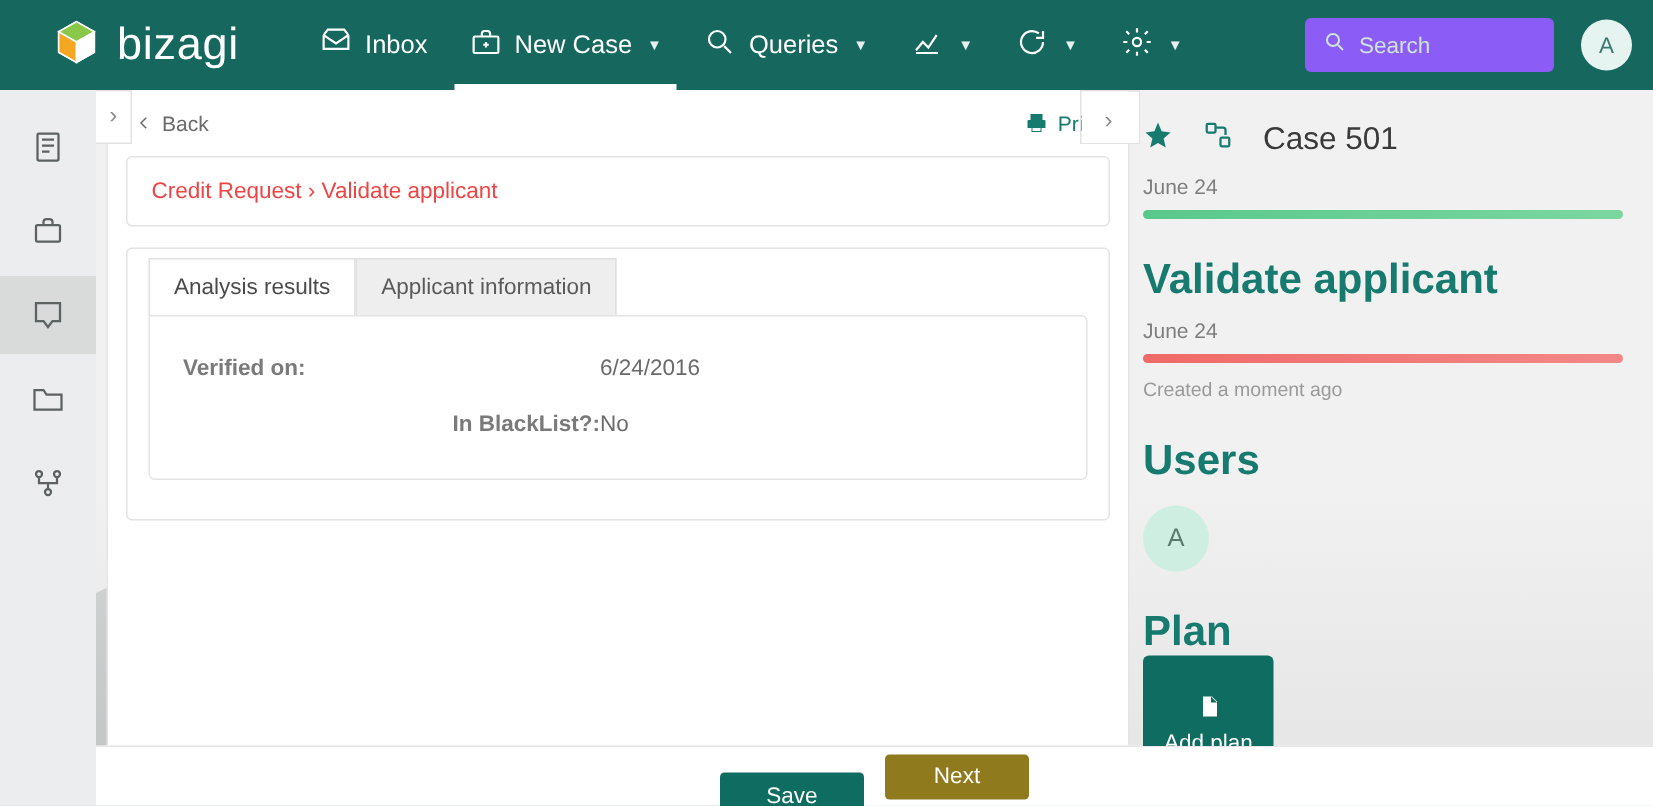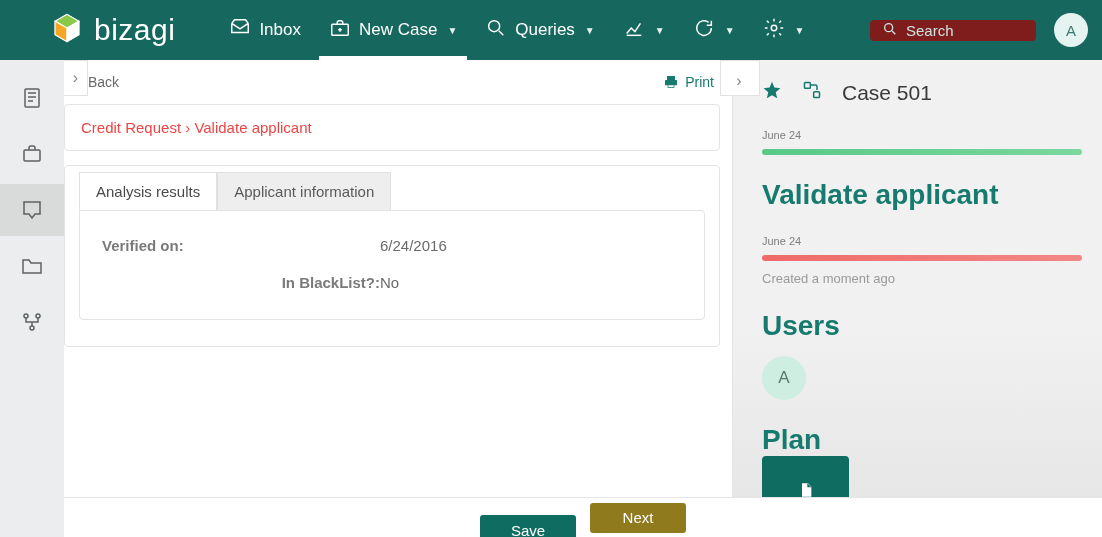--- a/index.html
+++ b/index.html
@@ -17,40 +17,40 @@
   }
   
   .topbar {
     height: 60px; width: 100%;
     background: var(--teal-dark);
     display: flex; align-items: center;
     color: #fff;
     padding: 0 14px 0 0;
     position: relative; z-index: 10;
   }
-  .logo { display:flex; align-items:center; gap:10px; padding: 0 40px 0 50px; height:100%; }
+  .logo { display:flex; align-items:center; gap:10px; padding: 0 40px 0 34px; height:100%; }
   .logo svg { width:34px; height:34px; }
   .logo-text { font-size: 30px; font-weight: 500; letter-spacing: .5px; }
   .nav { display:flex; align-items:stretch; height:100%; }
   .nav-item {
     display:flex; align-items:center; gap:8px;
     padding: 0 14px; font-size:17px; font-weight:500;
     color:#fff; cursor:pointer; position:relative;
   }
   .nav-item .caret { font-size: 10px; opacity:.9; margin-left: 2px;}
   .nav-item.active::after{
     content:""; position:absolute; left:4px; right:4px; bottom:0; height:4px; background:#fff;
   }
   .nav-icon svg { width:22px; height:22px; stroke:#fff; fill:none; stroke-width:1.6; }
   .nav-icon.only svg { width:22px; height:22px; }
   .spacer { flex:1; }
   .search {
     display:flex; align-items:center; gap:8px;
-    background: #7f1d1d; border-radius:4px;
-    height:21px; padding: 0 12px; width: 166px;
+    background: #8b5cf6; border-radius:4px;
+    height:36px; padding: 0 12px; width: 166px;
     color:#d6e7e4; font-size:15px;
   }
   .search input {
     background:transparent; border:none; outline:none; color:#fff;
     font-size:15px; width: 110px;
   }
   .search input::placeholder{ color:#cfe3e0; }
   .avatar {
     width:34px; height:34px; border-radius:50%; background:#e6f4f1;
     color:#3a7a70; display:flex; align-items:center; justify-content:center;
@@ -76,21 +76,21 @@
     overflow:hidden;
   }
   .bg-mountain::before{
     content:""; position:absolute; left:-20px; bottom:-10px; width:560px; height:200px;
     background: linear-gradient(180deg,#9aa3a1 0%, #7c8684 100%);
     clip-path: polygon(0 100%, 0 45%, 18% 20%, 32% 55%, 48% 10%, 60% 48%, 100% 100%);
     opacity:.35;
   }
   
   .center {
-    position:absolute; left:52px; top:60px; bottom:40px; width: 680px;
+    position:absolute; left:72px; top:60px; bottom:40px; width: 680px;
     background:#fff; box-shadow: 0 0 0 1px #e5e5e5;
   }
   .center .topstrip{
     display:flex; align-items:center; justify-content:space-between;
     height:44px; padding: 0 18px; font-size:14px;
   }
   .back { display:flex; align-items:center; gap:6px; color:#6a6a6a; cursor:pointer; }
   .back svg{ width:12px; height:12px; stroke:#6a6a6a; fill:none; stroke-width:2; }
   .print { display:flex; align-items:center; gap:6px; color: var(--teal-text); cursor:pointer; font-size:14px;}
   .print svg{ width:16px; height:16px; fill: var(--teal-text); }
@@ -125,21 +125,21 @@
   }
   .collapse.left { left:64px; border-left:none; }
   .collapse.right{ left:720px; }
   
   .right {
     position:absolute; left:744px; right:0; top:60px; bottom:40px;
     padding: 20px 20px 14px 18px; overflow:auto;
   }
   .case-head { display:flex; align-items:center; gap:20px; color:#3a3a3a; font-size:21px; font-weight:500;}
   .case-head svg { width:20px; height:20px; }
-  .date { color:#7e7e7e; font-size:11px; margin-top:24px;}
+  .date { color:#7e7e7e; font-size:14px; margin-top:10px;}
   .bar { height:6px; border-radius:3px; margin-top:8px;}
   .bar.green{ background: linear-gradient(90deg,#59c98b,#7bd79f);}
   .bar.red  { background: linear-gradient(90deg,#ef6a68,#f28886);}
   .meta { color:#9a9a9a; font-size:13px; margin-top:10px;}
   .section-title { color: var(--teal-text); font-size:28px; font-weight:700; margin-top:24px;}
   .user-avatar {
     width:44px; height:44px; border-radius:50%; background:#cdeee0;
     color:#5a7a70; display:flex; align-items:center; justify-content:center;
     font-size:17px; margin-top:14px;
   }

